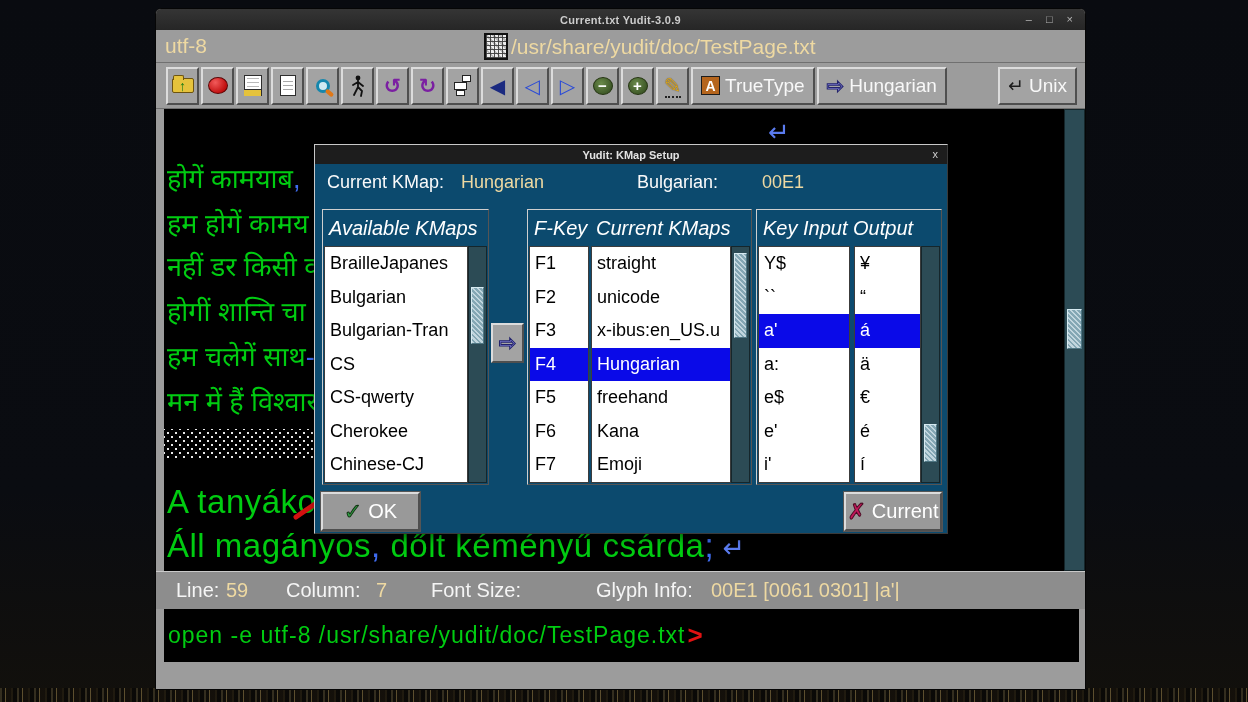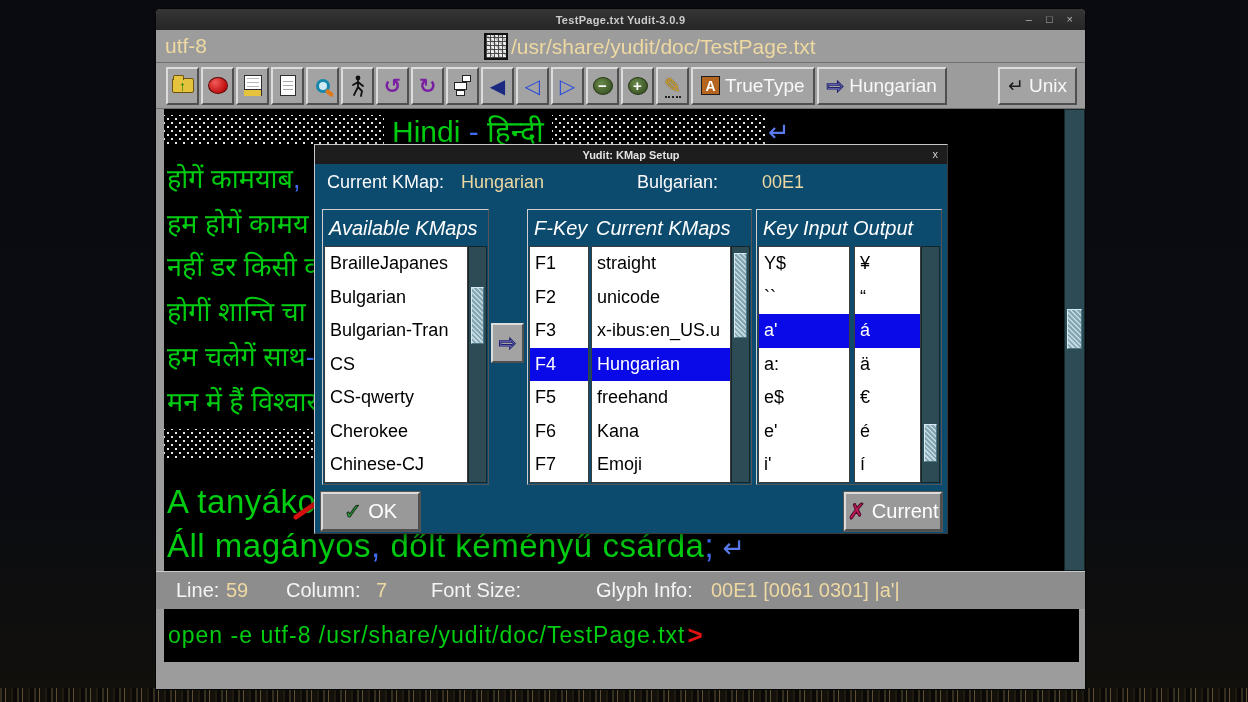--- a/index.html
+++ b/index.html
@@ -159,21 +159,21 @@
 </style>
 </head>
 <body>
 
 <div class="stage">
   <div class="wallpaper-strip"></div>
 
   <div class="window">
 
     <div class="titlebar">
-      <span class="wtitle">TestPage.txt  Yudit-3.0.9</span>
+      <span class="wtitle">Current.txt  Yudit-3.0.9</span>
       <span class="wctrls">
         <span>–</span>
         <span>□</span>
         <span>×</span>
       </span>
     </div>
 
     <div class="pathbar">
       <span class="enc">utf-8</span>
       <div class="pathgroup">
@@ -246,25 +246,20 @@
         <span class="glyph g-transfer">⇨</span>
         <span class="tlabel">Hungarian</span>
       </div>
       <div class="tbtn wide unixbtn">
         <span class="glyph g-return-dark">↵</span>
         <span class="tlabel">Unix</span>
       </div>
     </div>
 
     <div class="editor">
-      <div class="headrow">
-        <span class="shade shade-l"></span>
-        <span class="headtext"><span class="tgreen">Hindi</span><span class="tblue"> - </span><span class="tgreen">हिन्दी</span></span>
-        <span class="shade shade-r"></span>
-      </div>
       <span class="ret-partial">↵</span>
 
       <div class="eline" style="top:50px"><span>होगें कामयाब</span><span class="punct">,</span></div>
       <div class="eline" style="top:95px"><span>हम होगें कामय</span><span class="punct"></span></div>
       <div class="eline" style="top:138px"><span>नहीं डर किसी व</span><span class="punct"></span></div>
       <div class="eline" style="top:183px"><span>होगीं शान्ति चा</span><span class="punct"></span></div>
       <div class="eline" style="top:228px"><span>हम चलेगें साथ</span><span class="punct">-</span></div>
       <div class="eline" style="top:273px"><span>मन में हैं विश्वार</span><span class="punct"></span></div>
 
       <div class="shade shade2"></div>

